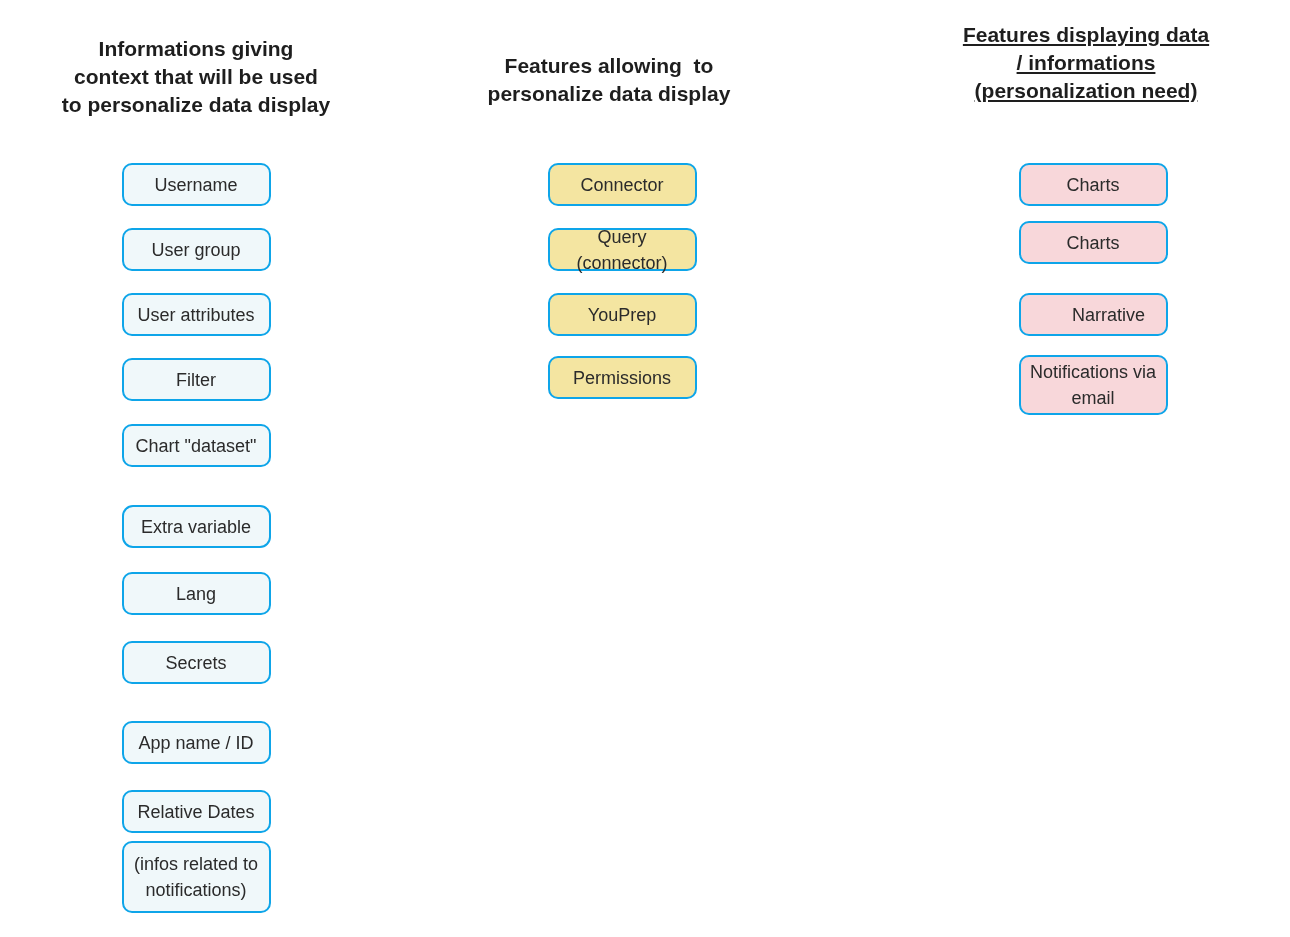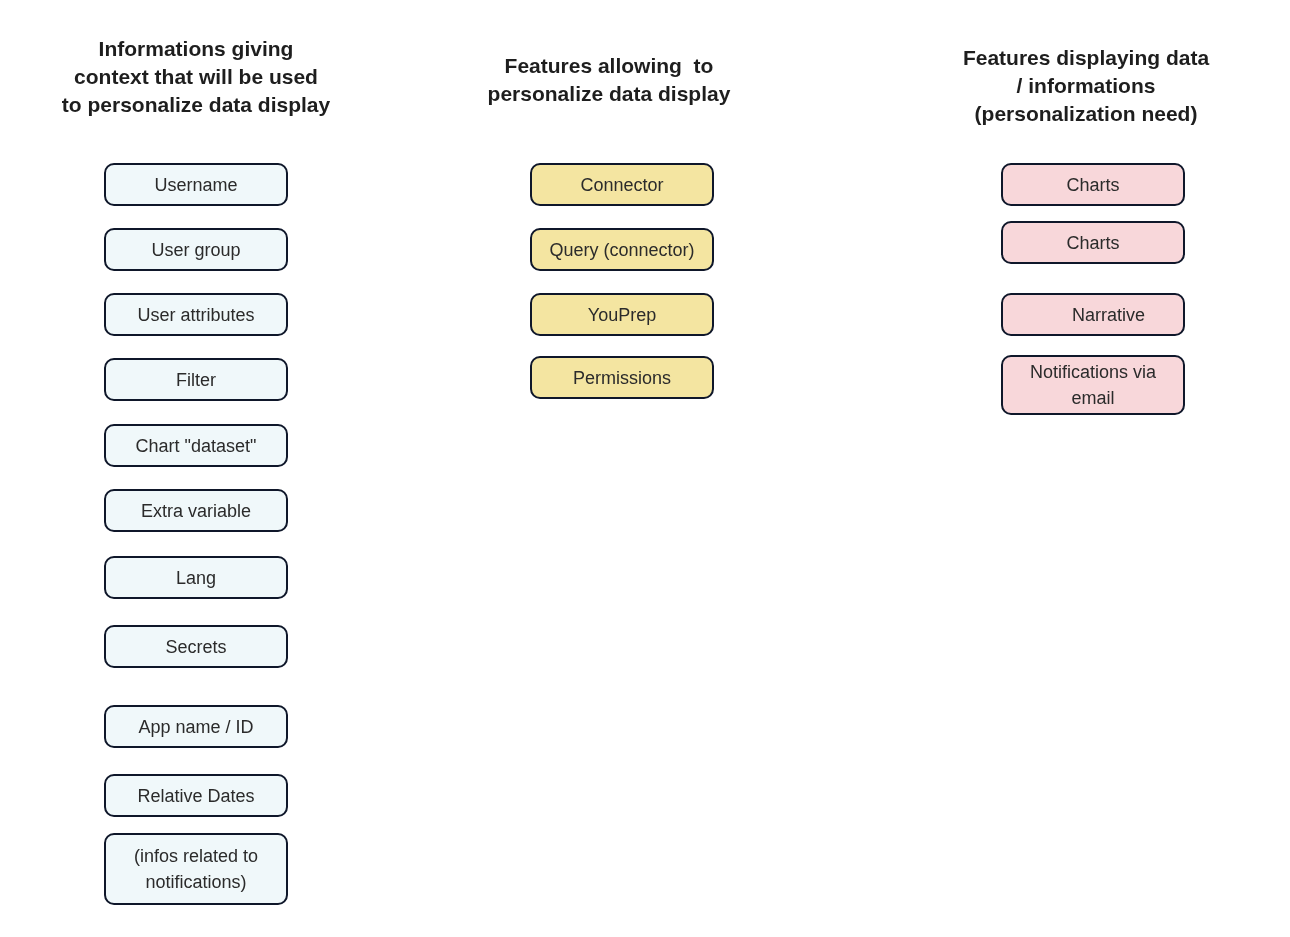--- a/index.html
+++ b/index.html
@@ -21,39 +21,39 @@
     margin: 0;
     text-align: center;
     font-size: 21px;
     font-weight: 700;
     line-height: 28px;
     color: #1e1e1e;
     white-space: pre-wrap;
   }
   .title-context { left: 6px;   top: 35px; }
   .title-allow   { left: 419px; top: 52px; }
-  .title-display { left: 896px; top: 44px; }
+  .title-display { left: 896px; top: 21px; text-decoration: underline; }
 
   .node-list {
     position: absolute;
     top: 163px;
     width: 380px;
     display: flex;
     flex-direction: column;
     align-items: center;
   }
   .list-context { left: 6px; }
   .list-allow   { left: 432px; }
   .list-display { left: 896px; }
 
   .node {
     box-sizing: border-box;
-    width: 184px;
+    width: 149px;
     height: 43px;
-    border: 2px solid #0f172a;
+    border: 2px solid #0ea5e9;
     border-radius: 10px;
     display: flex;
     align-items: center;
     justify-content: center;
     text-align: center;
     font-size: 18px;
     line-height: 26px;
     color: #2b2b2b;
     padding: 0 6px;
   }
@@ -62,26 +62,26 @@
   .fill-pink   { background: #f8d7da; margin-left: 14px; }
 
   .node-tall-a { height: 72px; }  
   .node-tall-b { height: 60px; }  
 
   
   .list-context .node:nth-child(2)  { margin-top: 22px; }
   .list-context .node:nth-child(3)  { margin-top: 22px; }
   .list-context .node:nth-child(4)  { margin-top: 22px; }
   .list-context .node:nth-child(5)  { margin-top: 23px; }
-  .list-context .node:nth-child(6)  { margin-top: 22px; }
+  .list-context .node:nth-child(6)  { margin-top: 38px; border-radius: 11px; }
   .list-context .node:nth-child(7)  { margin-top: 24px; }
   .list-context .node:nth-child(8)  { margin-top: 26px; }
   .list-context .node:nth-child(9)  { margin-top: 37px; }
   .list-context .node:nth-child(10) { margin-top: 26px; }
-  .list-context .node:nth-child(11) { margin-top: 16px; }
+  .list-context .node:nth-child(11) { margin-top: 8px; }
 
   
   .list-allow .node:nth-child(2) { margin-top: 22px; }
   .list-allow .node:nth-child(3) { margin-top: 22px; }
   .list-allow .node:nth-child(4) { margin-top: 20px; }
 
   
   .list-display .node:nth-child(2) { margin-top: 15px; }
   .list-display .node:nth-child(3) { margin-top: 29px; padding-left: 37px; }
   .list-display .node:nth-child(4) { margin-top: 19px; }

